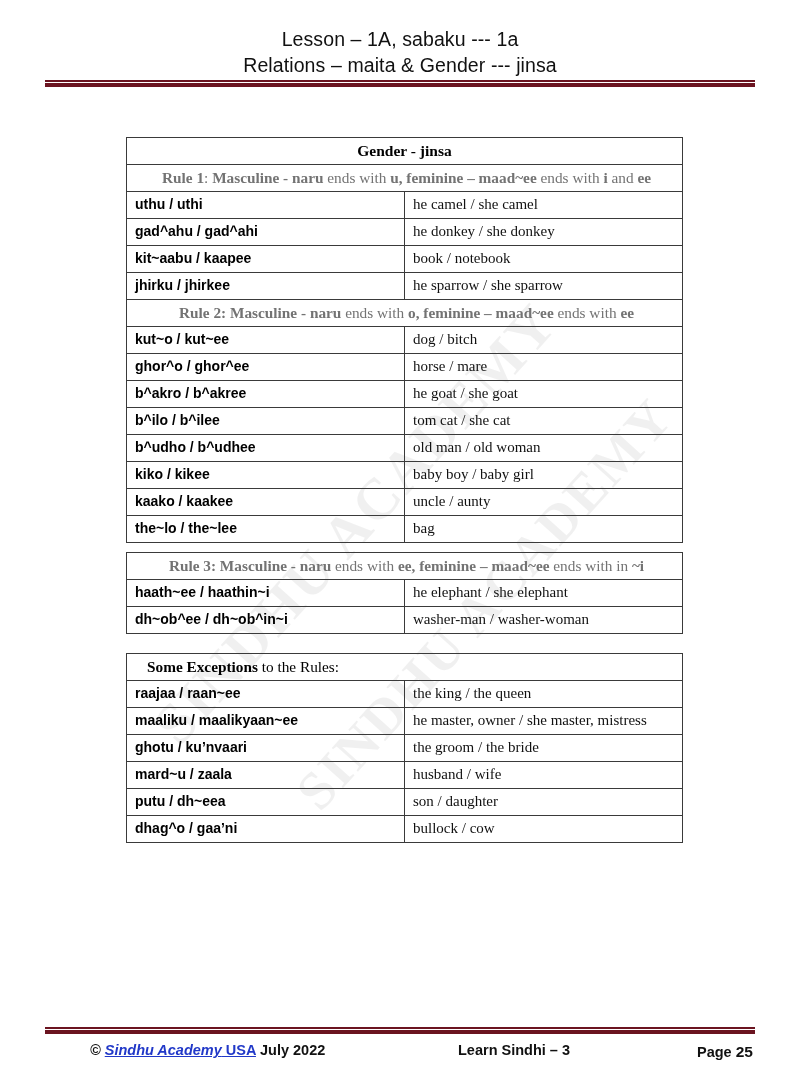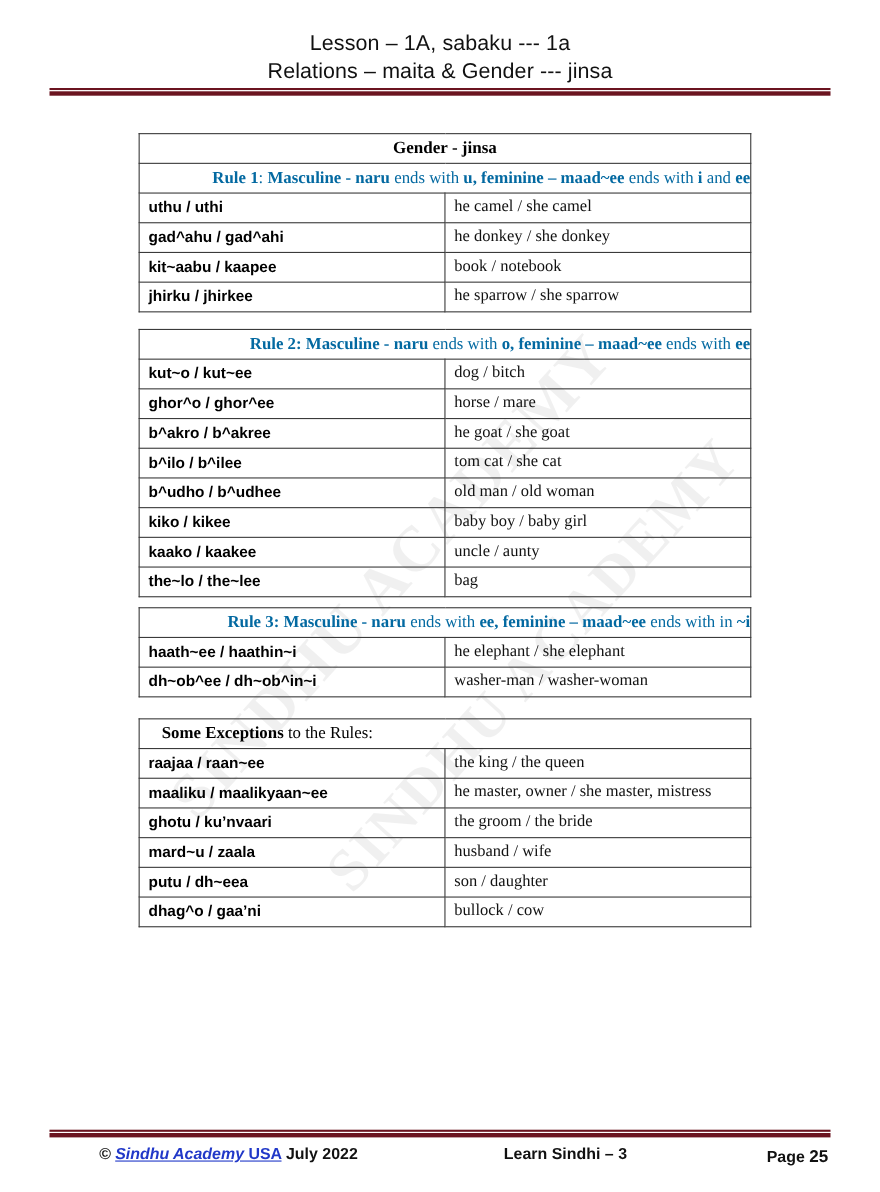--- a/index.html
+++ b/index.html
@@ -128,37 +128,37 @@
     font-family: "Liberation Serif", "DejaVu Serif", serif;
     font-weight: bold;
     font-size: 15.5px;
     text-align: center;
     color: #000;
     line-height: 19px;
   }
   .rule-head {
     font-family: "Liberation Serif", "DejaVu Serif", serif;
     font-size: 15.3px;
-    color: #0369a1;
-    line-height: 19px;
-    text-align: right;
+    color: #737373;
+    line-height: 19px;
+    text-align: center;
     padding-left: 4px;
   }
   .rule-head b { font-weight: bold; }
   .exc-head {
     font-family: "Liberation Serif", "DejaVu Serif", serif;
     font-size: 15.3px;
     color: #000;
     line-height: 19px;
     text-align: left;
     padding-left: 20px;
   }
   .exc-head b { font-weight: bold; }
 
-  #table-gender   { top: 121px; }
+  #table-gender   { top: 137px; }
   #table-rule2    { top: 299px; }
   #table-rule3    { top: 552px; }
   #table-exceptions { top: 653px; }
 
   
   #footer {
     position: absolute;
     left: 0;
     top: 1040px;
     width: 800px;

